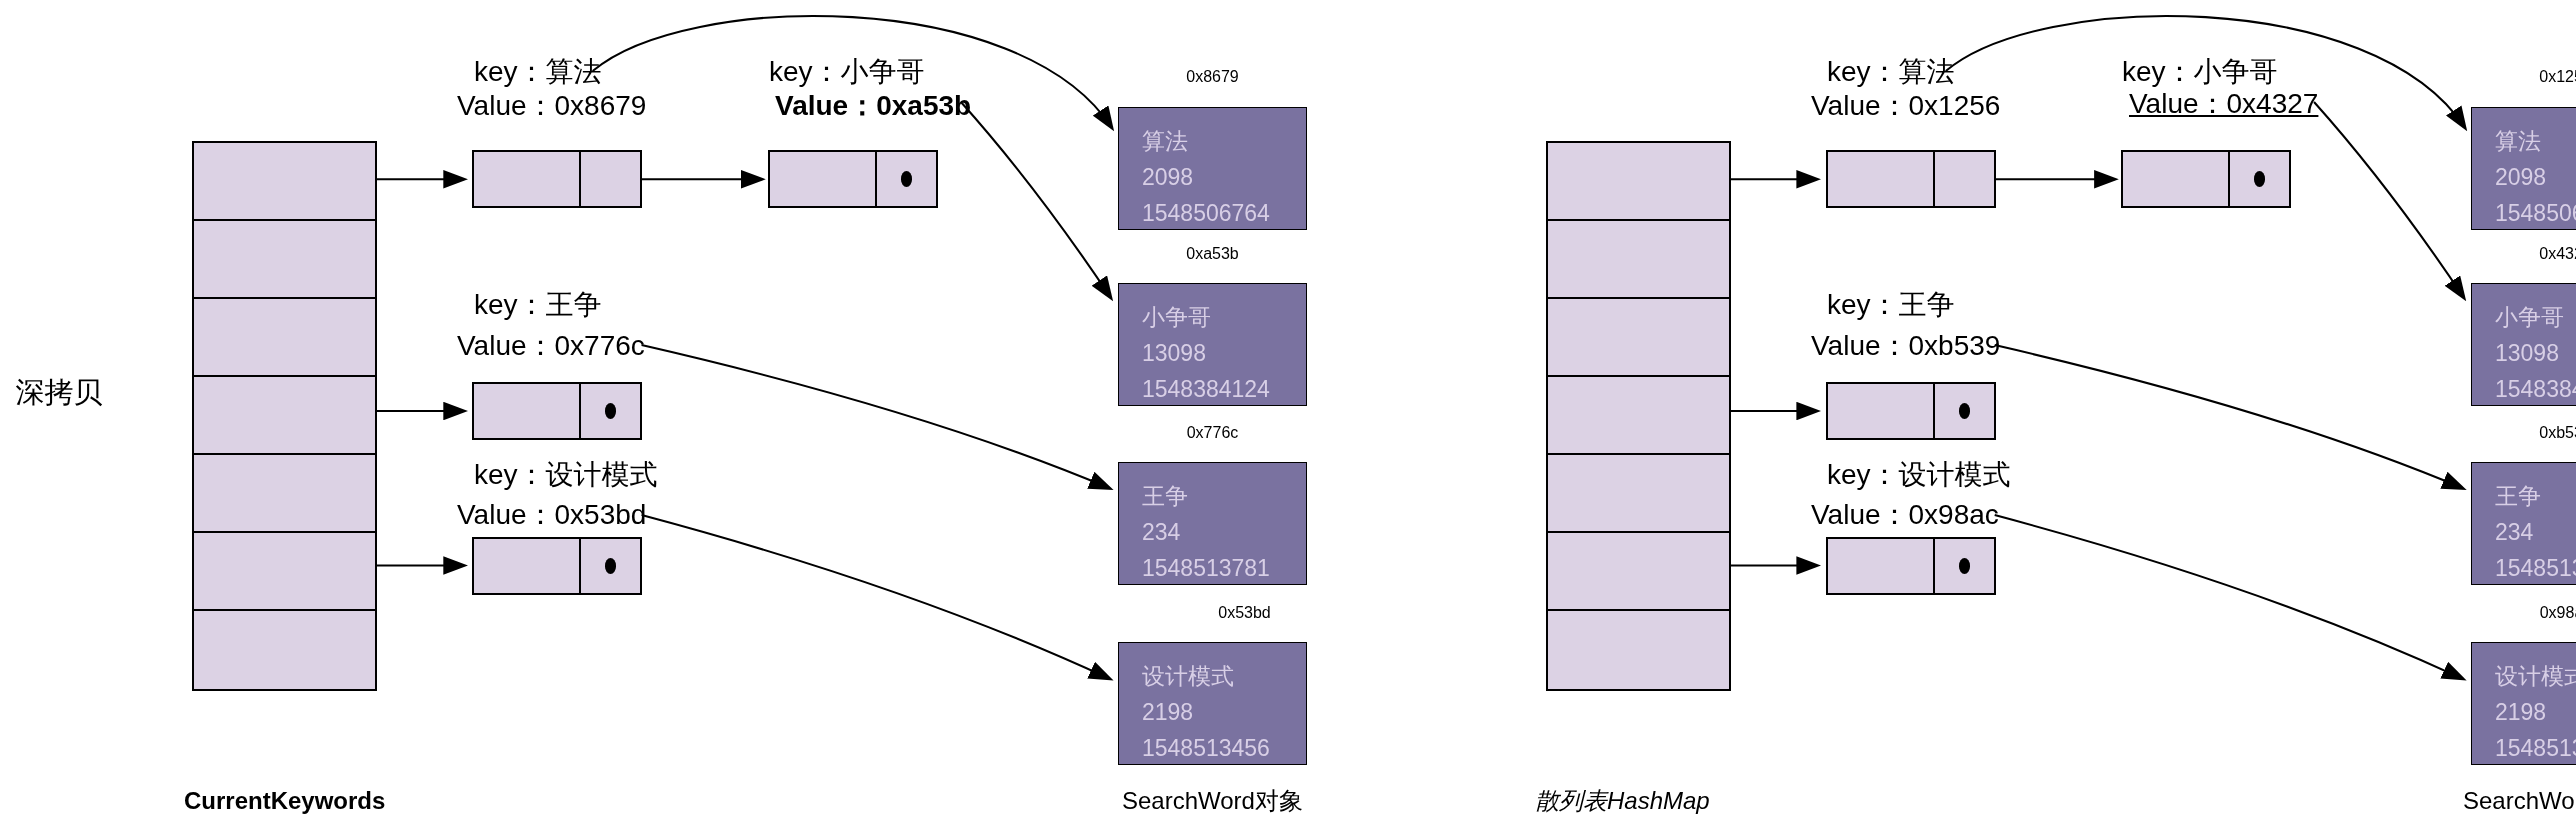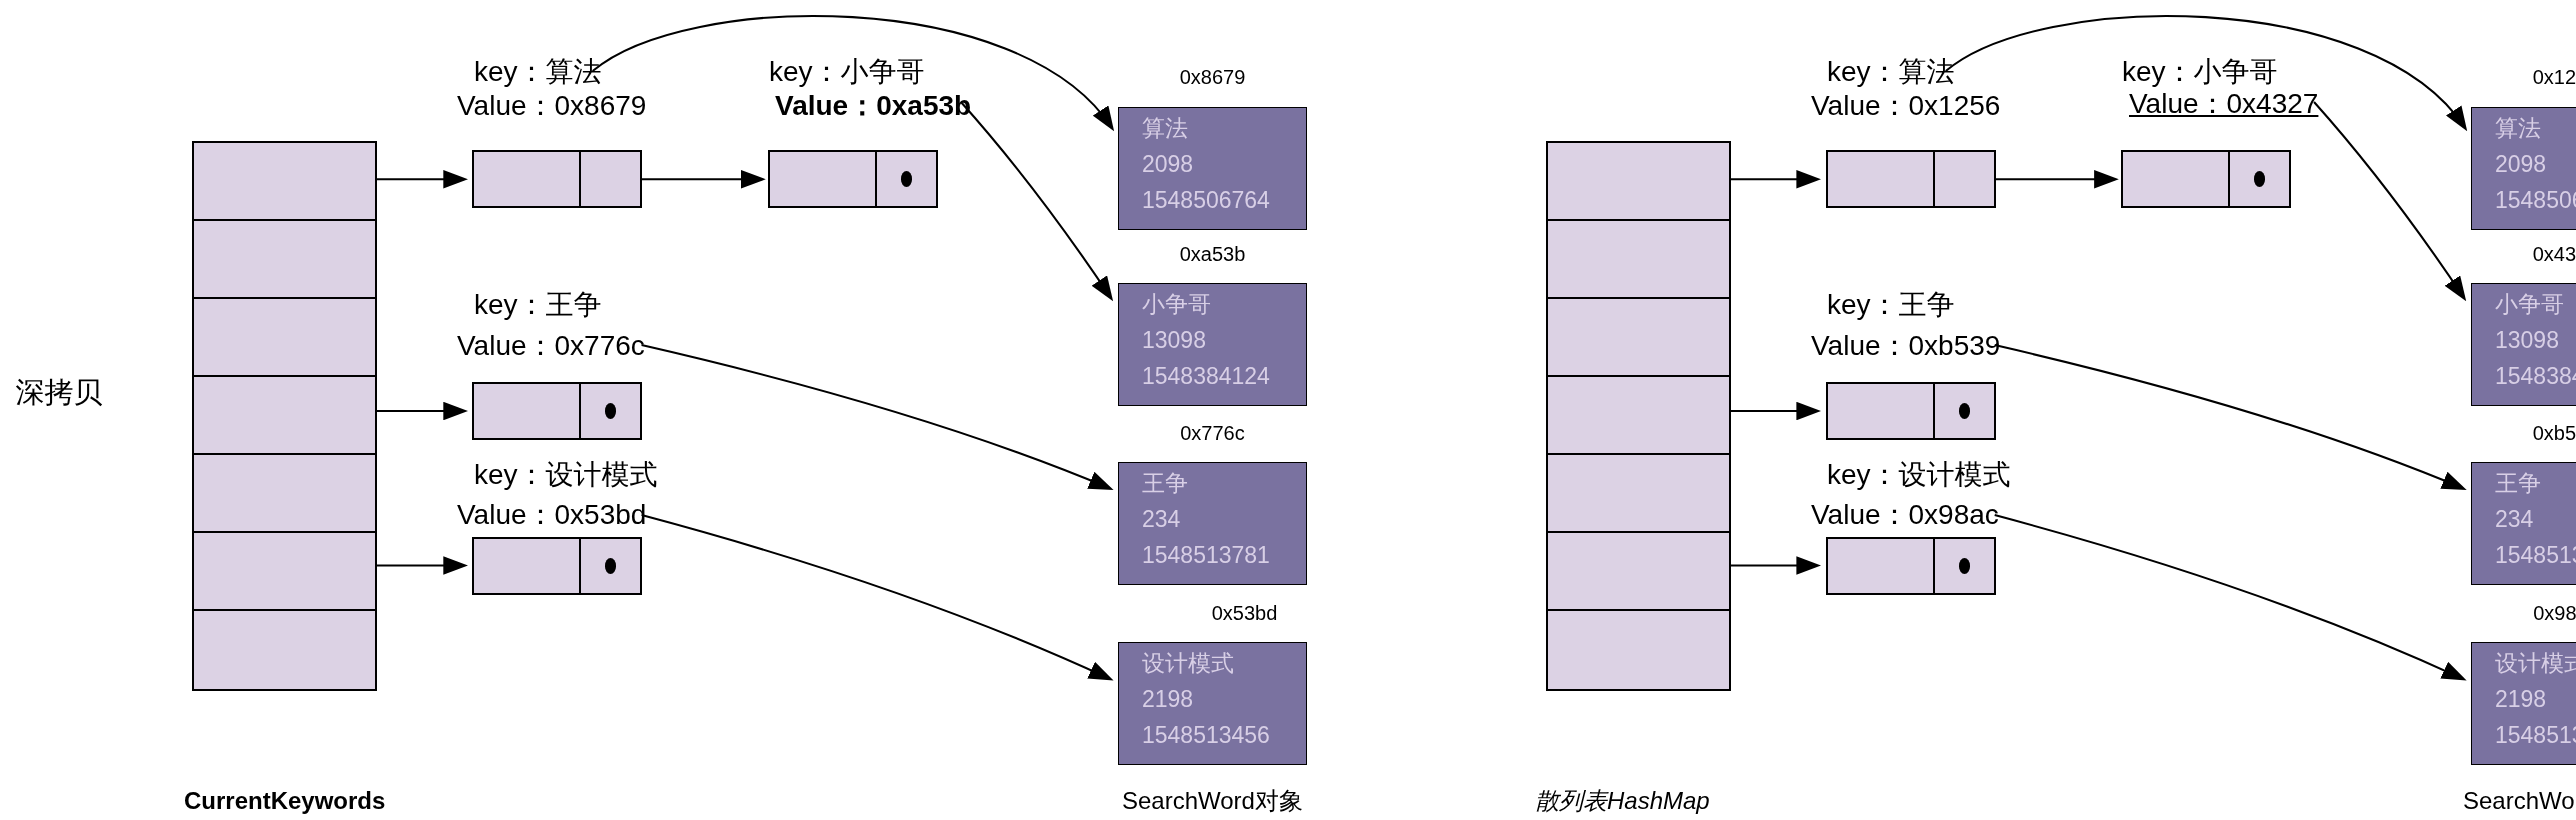--- a/index.html
+++ b/index.html
@@ -16,24 +16,24 @@
 
   .node{position:absolute;width:170px;height:58px;border:2.1px solid #000;background:#dcd2e4;
         box-sizing:border-box;display:flex;}
   .node .cell-key{flex:1.78;}
   .node .cell-ptr{flex:1;border-left:2.1px solid #000;display:flex;align-items:center;justify-content:center;}
   .dot{width:11.3px;height:15.5px;background:#000;border-radius:50%;}
 
   .kv-label{position:absolute;font-size:28px;line-height:24px;white-space:nowrap;}
 
   .obj-box{position:absolute;width:189px;height:123px;background:#7a72a0;border:1.5px solid #000;
-           box-sizing:border-box;padding:2px 0 0 23px;}
+           box-sizing:border-box;padding:15px 0 0 23px;}
   .obj-line{font-size:23px;line-height:36px;color:#d8cfe6;white-space:nowrap;}
 
-  .addr{position:absolute;width:189px;text-align:center;font-size:20px;line-height:24px;}
+  .addr{position:absolute;width:189px;text-align:center;font-size:16px;line-height:24px;}
 
   .caption{position:absolute;font-size:24px;line-height:24px;white-space:nowrap;}
 </style>
 </head>
 <body>
 
 <div class="canvas">
 
   <svg class="wires" viewBox="0 0 5198 1592" fill="none" stroke="#000" stroke-width="4">
     <defs>

